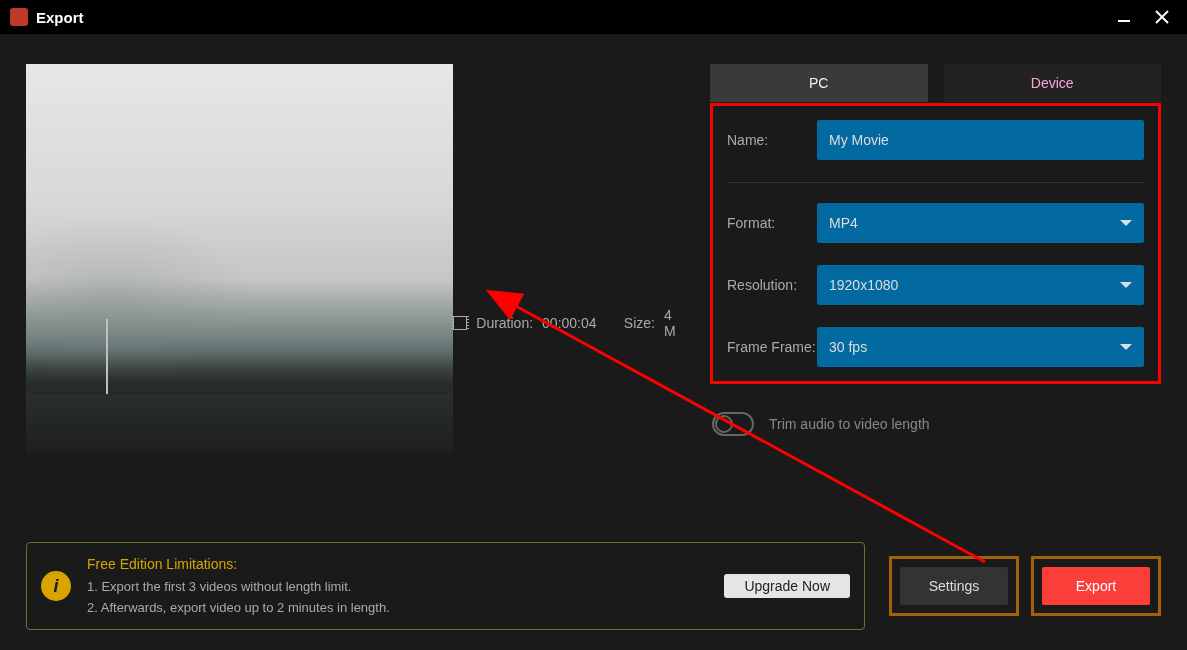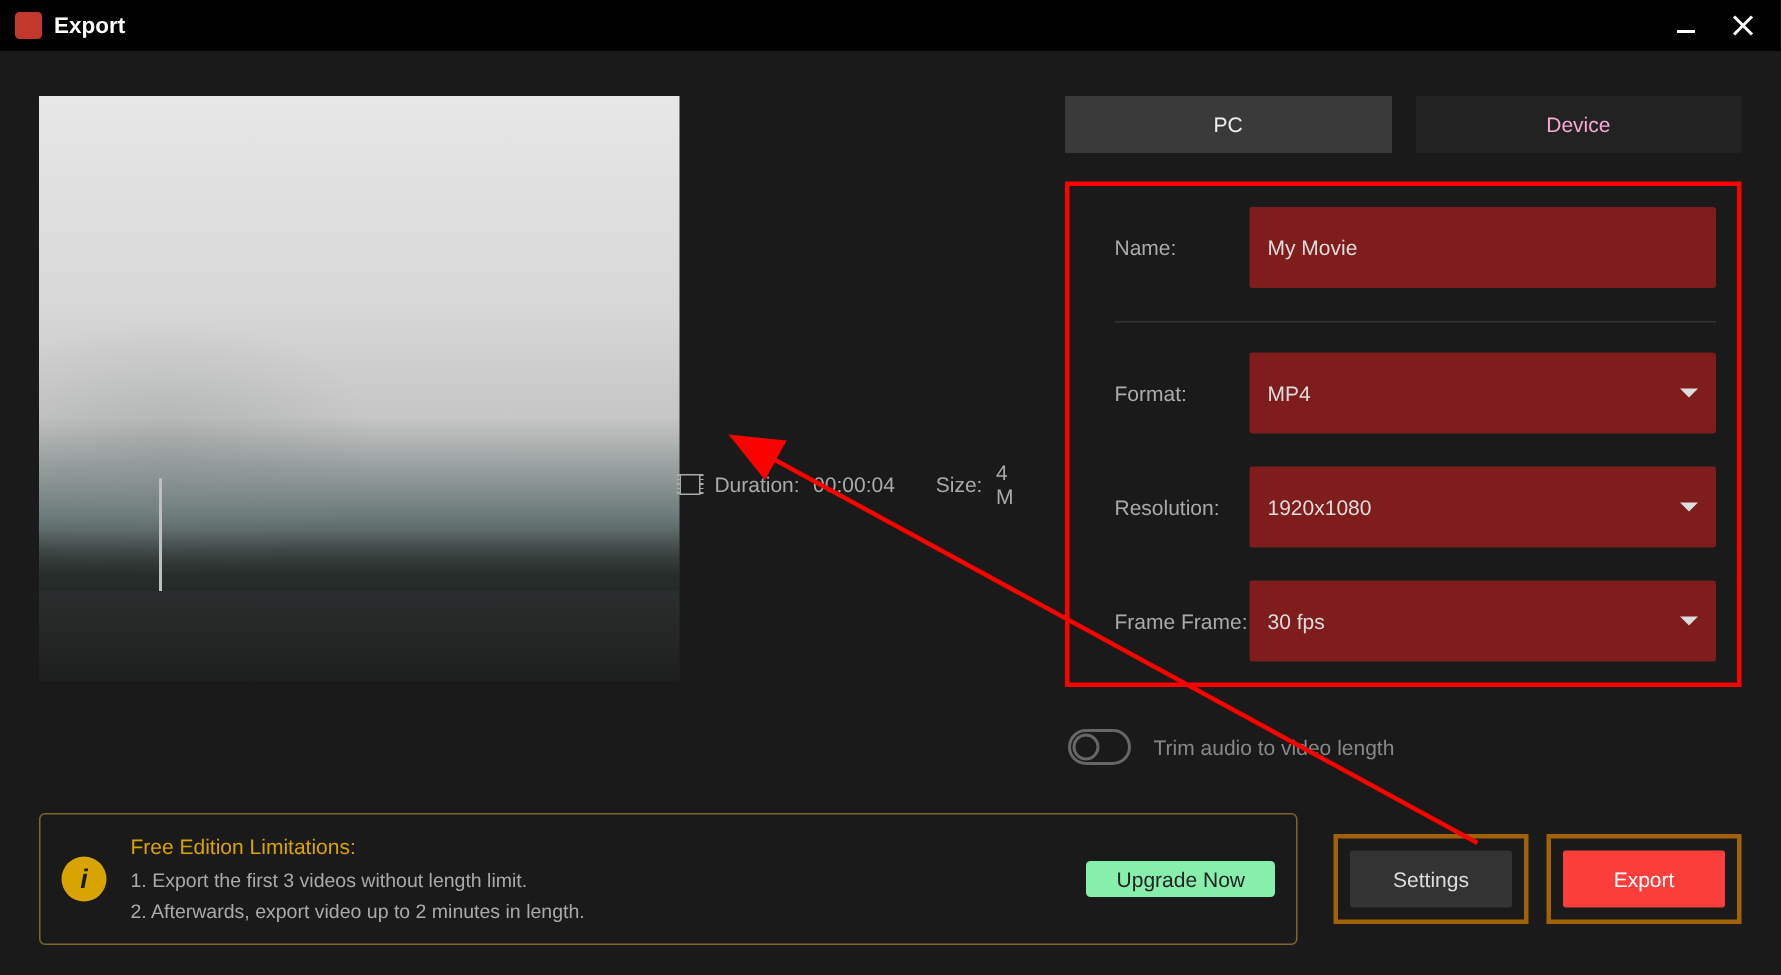--- a/index.html
+++ b/index.html
@@ -111,38 +111,38 @@
     align-items: center;
     justify-content: center;
     font-size: 14px;
     cursor: pointer;
   }
   .tab.active { background: #3a3a3a; color: #eee; }
   .tab.inactive { background: #222; color: #f9a8d4; }
 
   .form-box {
     border: 3px solid #fb0100;
-    margin-top: 19px;
-    padding: 14px 14px 10px 30px;
+    margin-top: 1px;
+    padding: 14px 14px 10px 14px;
   }
   .form-row {
     display: flex;
     align-items: center;
     margin-bottom: 22px;
   }
   .form-row:last-child { margin-bottom: 4px; }
   .form-row .lbl {
     width: 90px;
     font-size: 14px;
     color: #aaa;
   }
   .field {
     flex: 1;
-    height: 54px;
-    background: #7f1d1d;
+    height: 40px;
+    background: #0369a1;
     color: #ddd;
     padding: 0 12px;
     display: flex;
     align-items: center;
     font-size: 14px;
     border-radius: 2px;
   }
   .field.select { justify-content: space-between; cursor: pointer; }
   .chev {
     width: 0; height: 0;
@@ -214,21 +214,21 @@
     justify-content: center;
     color: #1a1a1a;
     font-weight: bold;
     font-size: 18px;
     font-style: italic;
     flex-shrink: 0;
   }
   .limit-text { flex: 1; font-size: 13px; line-height: 1.6; }
   .limit-title { color: #d8a400; font-size: 14px; margin-bottom: 2px; }
   .upgrade-btn {
-    background: #86efac;
+    background: #e5e5e5;
     color: #222;
     padding: 4px 20px;
     border-radius: 3px;
     font-size: 14px;
     cursor: pointer;
     align-self: center;
   }
   .action-wrap {
     display:flex; align-items:center; gap:12px;
   }

